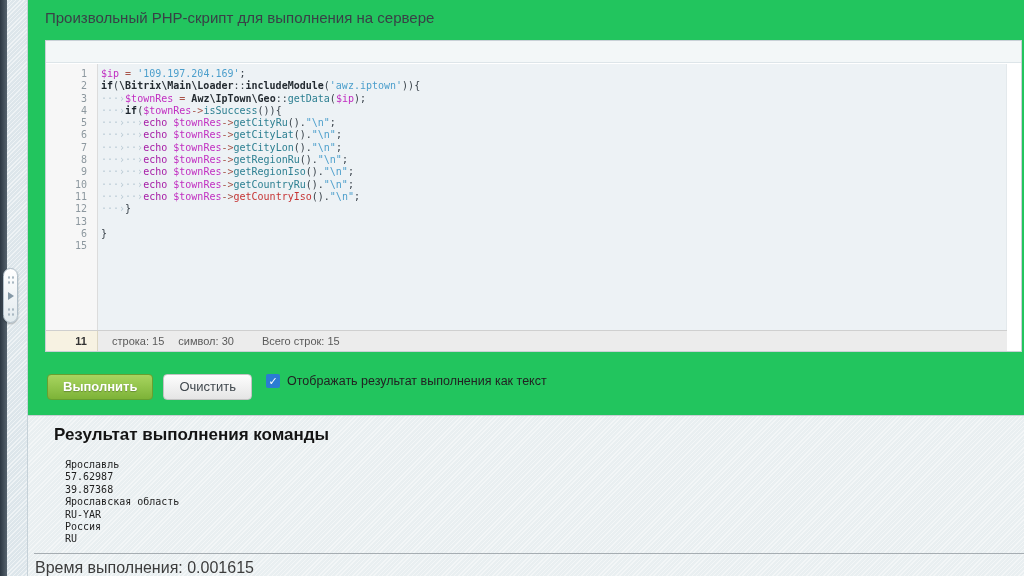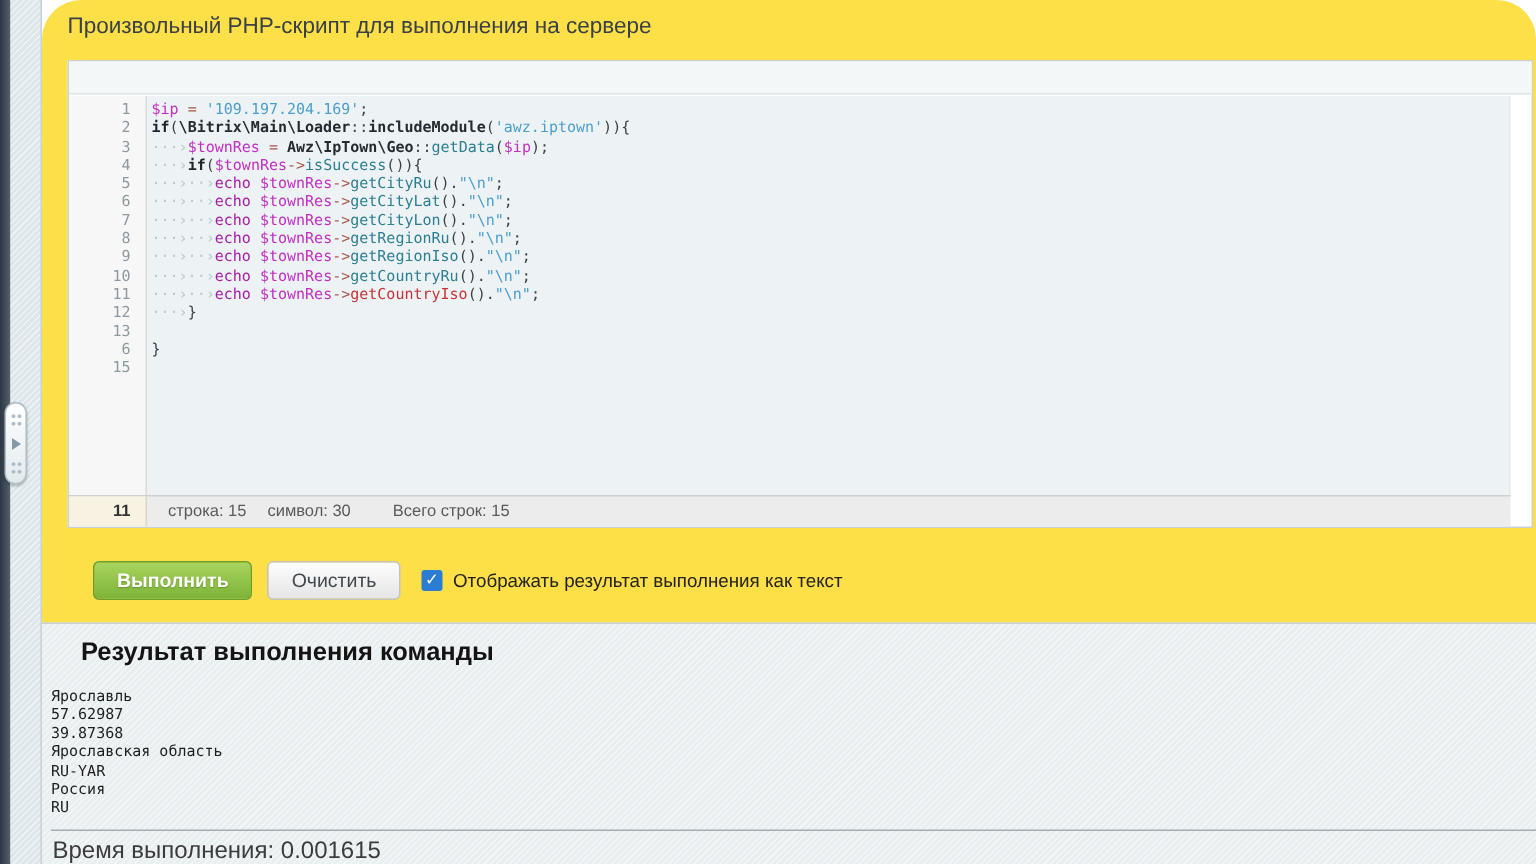--- a/index.html
+++ b/index.html
@@ -16,21 +16,21 @@
     border-radius:8px; background:linear-gradient(180deg,#ffffff,#e2eaee);
     border:1px solid #b0bec8; box-shadow:0 1px 2px rgba(0,0,0,.3);
     display:flex; flex-direction:column; align-items:center; justify-content:center; cursor:pointer; }
   .grip { width:8px; height:10px;
     background-image:radial-gradient(circle,#a9b8c2 1px, transparent 1.3px);
     background-size:4px 5px; }
   .tri-right { width:0; height:0; border-left:6px solid #8598a6;
     border-top:4px solid transparent; border-bottom:4px solid transparent; margin:7px 0; }
 
   
-  .content { position:absolute; left:28px; top:0; right:0; bottom:0; background:#fde047;border-radius:26px; }
+  .content { position:absolute; left:28px; top:0; right:0; bottom:0; background:#22c55e; }
   .page-title { margin:9px 0 0 17px; font-size:15px; font-weight:400; color:#394147; }
 
   
   .php-box { position:absolute; left:17px; right:2px; top:40px; height:312px;
     border:1px solid #c9d1d7; background:#fff; }
   .ed-toolbar { height:22px; background:#f3f7f8; border-bottom:1px solid #dde5e9; }
   .editor { position:absolute; top:23px; left:0; right:14px; bottom:21px; display:flex;
     border-right:1px solid #e3e9ec; overflow:hidden; }
   .gutter { width:52px; background:#f7f7f7; border-right:1px solid #dcdcdc;
     font:10px/12.3px "DejaVu Sans Mono",monospace; color:#8d989f;
@@ -51,39 +51,39 @@
   .tk-pln { color:#333; }
   .statusbar { position:absolute; left:0; right:14px; bottom:0; height:21px; background:#ececec;
     border-top:1px solid #cfcfcf; display:flex; align-items:center;
     font-size:11px; color:#5a5a5a; }
   .cursor-badge { width:52px; height:100%; background:#f7f2e2; border-right:1px solid #dcd6c2;
     text-align:right; padding-right:10px; line-height:20px; font-weight:bold; color:#333; }
   .sb-item { margin-left:14px; }
   .sb-total { margin-left:28px; }
 
   
-  .actions { position:absolute; left:34px; top:374px; display:flex; align-items:center; }
+  .actions { position:absolute; left:19px; top:374px; display:flex; align-items:flex-start; }
   .btn { border-radius:4px; font-size:13px; padding:4px 15px 5px; cursor:pointer;
     font-family:"Liberation Sans",sans-serif; }
   .btn-run { background:linear-gradient(#a8d45f,#7db338); border:1px solid #699f2f;
     color:#fff; font-weight:bold; text-shadow:0 1px 1px rgba(0,0,0,.25); }
   .btn-clear { margin-left:10px; background:linear-gradient(#fdfdfd,#e5e5e5);
     border:1px solid #c3c3c3; color:#40484e; }
   .cb { margin-left:14px; width:14px; height:14px; background:#2b7cd3; border-radius:2px;
     color:#fff; font-size:11px; line-height:14px; text-align:center; cursor:pointer; }
   .cb-label { margin-left:7px; font-size:12.5px; color:#222; }
 
   
   .result { position:absolute; left:0; right:0; top:415px; bottom:0;
     background-color:#e9eff1; border-top:1px solid #c8cfd4;
     background-image:repeating-linear-gradient(135deg, rgba(255,255,255,.45) 0 1px, transparent 1px 3px);
     padding:9px 0 0 6px; }
   .result-heading { font-size:17px; font-weight:bold; color:#141414;margin-left:20px; }
   .output { margin-top:14px; font:10px/12.4px "DejaVu Sans Mono",monospace;
-    color:#1e1e1e; white-space:pre; }
+    color:#1e1e1e; white-space:pre;margin-left:31px; }
   .time-row { border-top:1px solid #a6adb2; margin-top:7px; padding:5px 0 0 1px;
     font-size:16px; color:#3c3c3c; }
 </style>
 </head>
 <body>
 
 <div class="rail-dark"></div>
 <div class="rail-light"></div>
 <div class="expand-handle">
   <span class="grip"></span>

